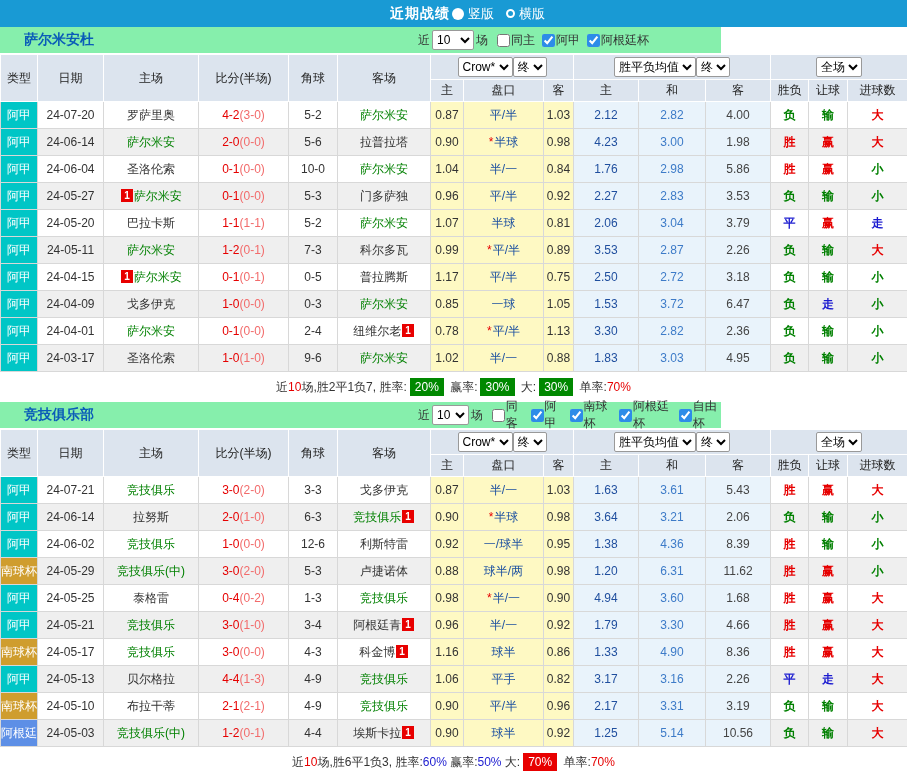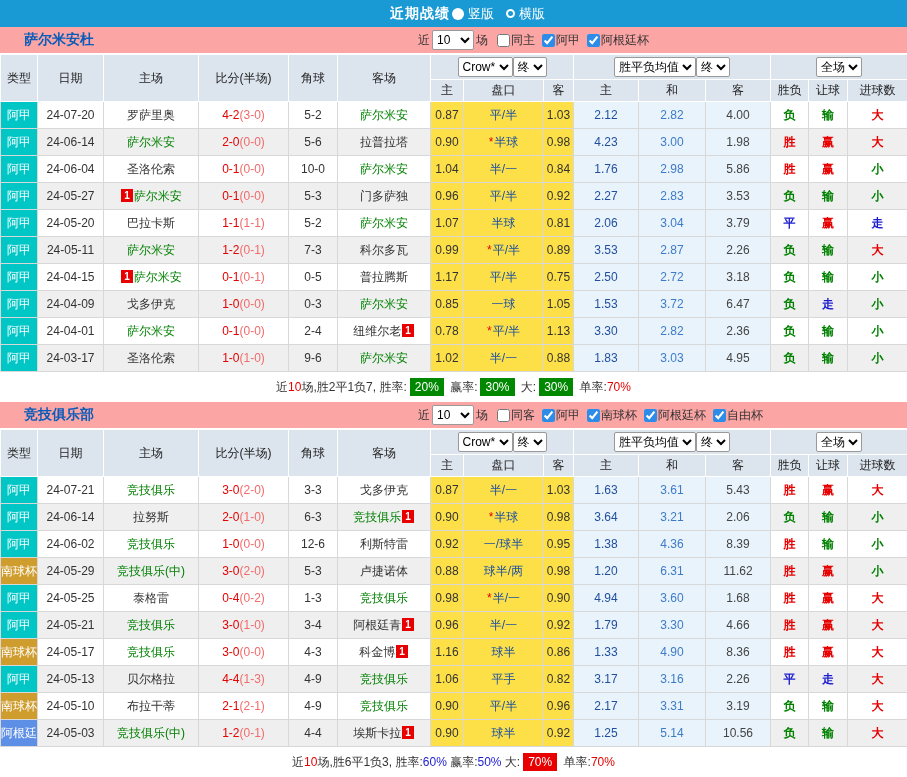--- a/index.html
+++ b/index.html
@@ -8,21 +8,21 @@
 
   
   .topbar { width:907px; height:27px; background:#199ad4; color:#fff;
             display:flex; align-items:center; justify-content:center; }
   .topbar .title { font-weight:bold; font-size:14px; letter-spacing:1px;margin-left:28px; }
   .radio-sel { width:12px; height:12px; background:#fff; border-radius:50%; margin:0 4px 0 2px; display:inline-block; cursor:pointer; }
   .radio-un  { width:9px; height:9px; border:2px solid #fff; border-radius:50%; margin:0 4px 0 12px; display:inline-block; cursor:pointer; }
   .radio-label { font-size:13px; }
 
   
-  .sec-head { width:907px; height:27px; background:#fca5a5; display:flex; align-items:center; border-bottom:1px solid #fff; }
+  .sec-head { width:721px; height:27px; background:#86efac; display:flex; align-items:center; border-bottom:1px solid #fff; }
   .team-name { margin-left:24px; color:#0a5cb8; font-weight:bold; font-size:14px; width:392px; flex:none; cursor:pointer; }
   .filters { display:flex; align-items:center; }
   .filters .flt-txt { margin:0 2px; }
   .count-select { width:42px; }
   select { height:20px; font-size:12px; border:1px solid #999; background:#fff; font-family:inherit; border-radius:2px; }
   .checks { display:inline-flex; align-items:center; }
   .checks label { display:inline-flex; align-items:center; cursor:pointer; }
   .checks input[type=checkbox] { accent-color:#2d8ce8; width:13px; height:13px; margin:0 1px 0 7px; }
 
   
@@ -30,21 +30,21 @@
   th { background:#dce4ee; border:1px solid #fff; font-weight:normal; height:22px; padding:0; font-size:12px; color:#222; }
   thead tr.dd-row th { height:25px; }
   td { border:1px solid #d8d8d8; text-align:center; height:27px; padding:0; overflow:hidden; white-space:nowrap; }
   tbody tr:nth-child(even) .stripe { background:#efefef; }
   .t-cyan { background:#00c6c6; color:#fff; }
   .t-gold { background:#cf9d2e; color:#fff; }
   .t-blue { background:#5d8fe6; color:#fff; }
   td.focus { color:#008000; }
   .score .main { color:#e60000; }
   .score .half { color:#f26b6b; }
-  .cream { background:#fde047; }
+  .cream { background:#fef9c3; }
   .hcap  { color:#1c50a0; }
   .star  { color:#e60000; margin-right:1px; }
   .blue-col { background:#e9f3fb; }
   .e1 { color:#1f4e9e; } .e2 { color:#3d7bc8;margin-left:44px; } .e3 { color:#444; }
   .bold { font-weight:bold; }
   .c-red { color:#e60000; } .c-blue { color:#1b1bd0; } .c-green { color:#008000; }
   .card { display:inline-block; background:#e80000; color:#fff; font-size:10px; font-weight:bold;
           line-height:13px; padding:0 3px; margin:0 1px; vertical-align:1px; }
 
   

